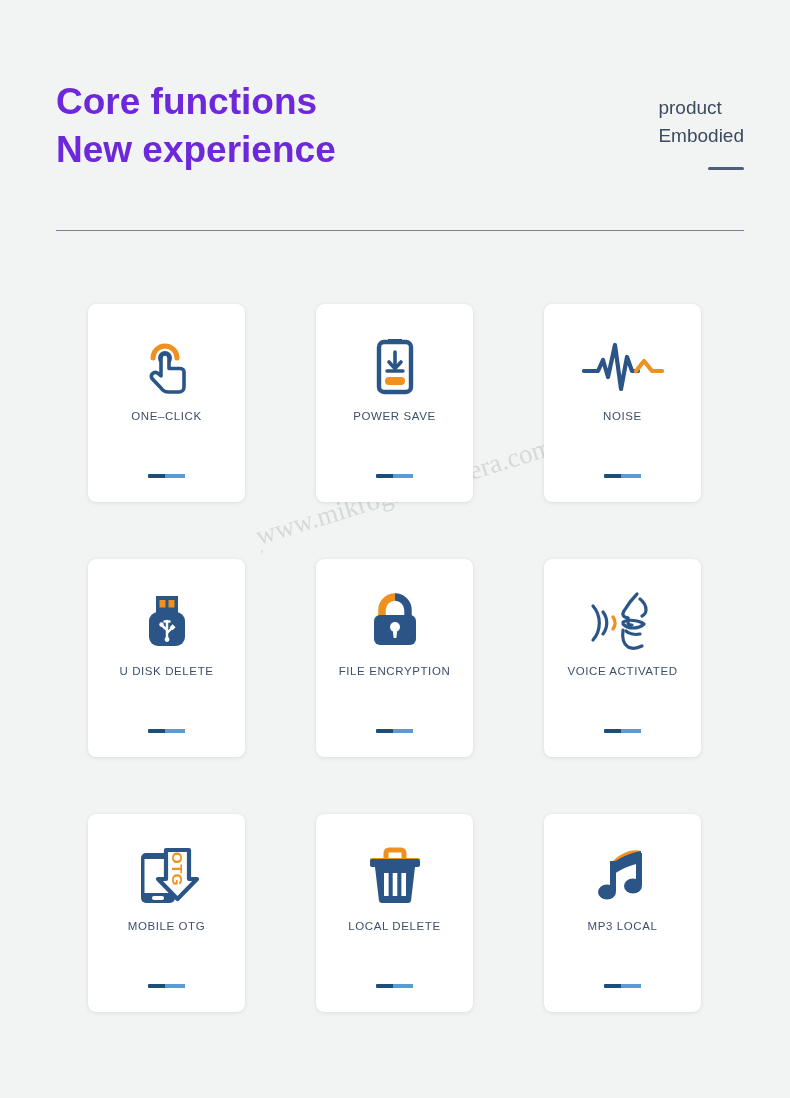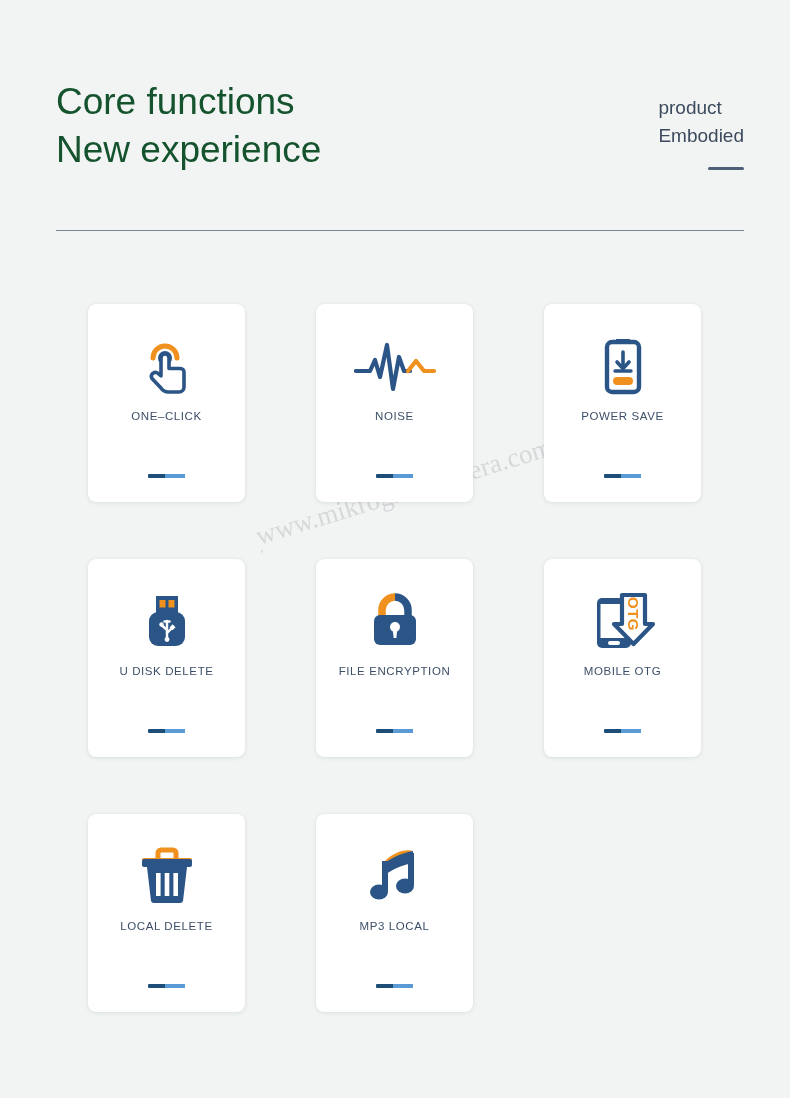--- a/index.html
+++ b/index.html
@@ -20,23 +20,23 @@
     position: absolute;
     left: 56px;
     top: 78px;
     width: 688px;
     height: 110px;
   }
   .headline {
     position: absolute;
     left: 0;
     top: 0;
-    color: #14532d;
+    color: #6d28d9;
     font-size: 37px;
-    font-weight: normal;
+    font-weight: bold;
     line-height: 48px;
     letter-spacing: 0px;
     white-space: nowrap;
   }
   .headline .line2 { display: block; }
 
   .subblock {
     position: absolute;
     right: 0;
     top: 16px;
@@ -175,44 +175,44 @@
     </div>
     <div class="card-label">ONE–CLICK</div>
     <div class="card-bar">
       <span class="seg-dark"></span>
       <span class="seg-light"></span>
     </div>
   </div>
 
   <div class="card">
     <div class="card-icon">
-      <svg width="82" height="58" viewBox="0 0 82 58">
-        <polyline points="2,34 16,34 21,23 26,40 33,8 39,52 45,20 50,34 56,34" fill="none" stroke="#2b5586" stroke-width="4.2" stroke-linecap="round" stroke-linejoin="round"></polyline>
-        <polyline points="54,34 62,24 70,34 80,34" fill="none" stroke="#f0901e" stroke-width="4.2" stroke-linecap="round" stroke-linejoin="round"></polyline>
-      </svg>
-    </div>
-    <div class="card-label">NOISE</div>
-    <div class="card-bar">
-      <span class="seg-dark"></span>
-      <span class="seg-light"></span>
-    </div>
-  </div>
-
-  <div class="card">
-    <div class="card-icon">
       <svg width="48" height="62" viewBox="0 0 48 62">
         <path d="M17 4 L31 4 L31 8 L17 8 Z" fill="#2b5586"></path>
         <rect x="8" y="7" width="32" height="50" rx="5" fill="none" stroke="#2b5586" stroke-width="4.4"></rect>
         <path d="M24 17 L24 32" stroke="#2b5586" stroke-width="3.6" stroke-linecap="round"></path>
         <path d="M18 27 L24 33.5 L30 27" fill="none" stroke="#2b5586" stroke-width="3.6" stroke-linecap="round" stroke-linejoin="round"></path>
         <path d="M16 36 L32 36" stroke="#2b5586" stroke-width="3.4" stroke-linecap="round"></path>
         <rect x="14" y="42" width="20" height="8" rx="4" fill="#f0901e"></rect>
       </svg>
     </div>
     <div class="card-label">POWER SAVE</div>
+    <div class="card-bar">
+      <span class="seg-dark"></span>
+      <span class="seg-light"></span>
+    </div>
+  </div>
+
+  <div class="card">
+    <div class="card-icon">
+      <svg width="82" height="58" viewBox="0 0 82 58">
+        <polyline points="2,34 16,34 21,23 26,40 33,8 39,52 45,20 50,34 56,34" fill="none" stroke="#2b5586" stroke-width="4.2" stroke-linecap="round" stroke-linejoin="round"></polyline>
+        <polyline points="54,34 62,24 70,34 80,34" fill="none" stroke="#f0901e" stroke-width="4.2" stroke-linecap="round" stroke-linejoin="round"></polyline>
+      </svg>
+    </div>
+    <div class="card-label">NOISE</div>
     <div class="card-bar">
       <span class="seg-dark"></span>
       <span class="seg-light"></span>
     </div>
   </div>
 
   <div class="card">
     <div class="card-icon">
       <svg width="48" height="62" viewBox="0 0 48 62">
         <rect x="13" y="6" width="22" height="19" fill="#2b5586"></rect>
@@ -247,20 +247,44 @@
         <path d="M25.6 38 L30.4 38 L29.3 47 L26.7 47 Z" fill="#ffffff"></path>
       </svg>
     </div>
     <div class="card-label">FILE ENCRYPTION</div>
     <div class="card-bar">
       <span class="seg-dark"></span>
       <span class="seg-light"></span>
     </div>
   </div>
 
+  <div class="card">
+    <div class="card-icon">
+      <svg width="76" height="62" viewBox="0 0 76 62">
+        <g fill="none" stroke="#2b5586" stroke-width="3.2" stroke-linecap="round">
+          <path d="M8 16 A26 26 0 0 1 8 50"></path>
+          <path d="M18 22 A18 18 0 0 1 18 44"></path>
+        </g>
+        <path d="M28 27 A10 10 0 0 1 28 39" fill="none" stroke="#f0901e" stroke-width="3.4" stroke-linecap="round"></path>
+        <g fill="none" stroke="#2b5586" stroke-width="3.2" stroke-linecap="round" stroke-linejoin="round">
+          <path d="M52 4 C46 10 42 16 39 21 C37 24 38 26 40 27 L43 28"></path>
+          <path d="M43 28 L43 33 C43 35 45 35 47 35"></path>
+          <path d="M38 32 C41 30 47 30 52 31 C56 32 58 33 59 34 C57 36 53 38 48 38 C44 38 40 36 38 34"></path>
+          <path d="M41 41 C44 44 50 45 55 44"></path>
+          <path d="M38 40 C37 48 38 54 43 57 C47 59 53 58 57 56"></path>
+          <path d="M55 9 C59 12 61 16 61 20 C61 23 59 25 57 26"></path>
+        </g>
+      </svg>
+    </div>
+    <div class="card-label">VOICE ACTIVATED</div>
+    <div class="card-bar">
+      <span class="seg-dark"></span>
+      <span class="seg-light"></span>
+    </div>
+  </div>
 
   <div class="card">
     <div class="card-icon">
       <svg width="68" height="62" viewBox="0 0 68 62">
         <rect x="8" y="8" width="34" height="50" rx="5" fill="#2b5586"></rect>
         <rect x="11.5" y="14" width="27" height="34" fill="#ffffff"></rect>
         <rect x="19" y="51" width="12" height="4" rx="2" fill="#ffffff"></rect>
         <path d="M33 5 L56 5 L56 34 L64 34 L44.5 54 L25 34 L33 34 Z" fill="#ffffff" stroke="#2b5586" stroke-width="4.2" stroke-linejoin="round"></path>
         <text x="44.5" y="30" fill="#f0901e" font-family="'Liberation Sans', sans-serif" font-size="15" font-weight="bold" text-anchor="middle" transform="rotate(90 44.5 24)" letter-spacing="0.5">OTG</text>
       </svg>

